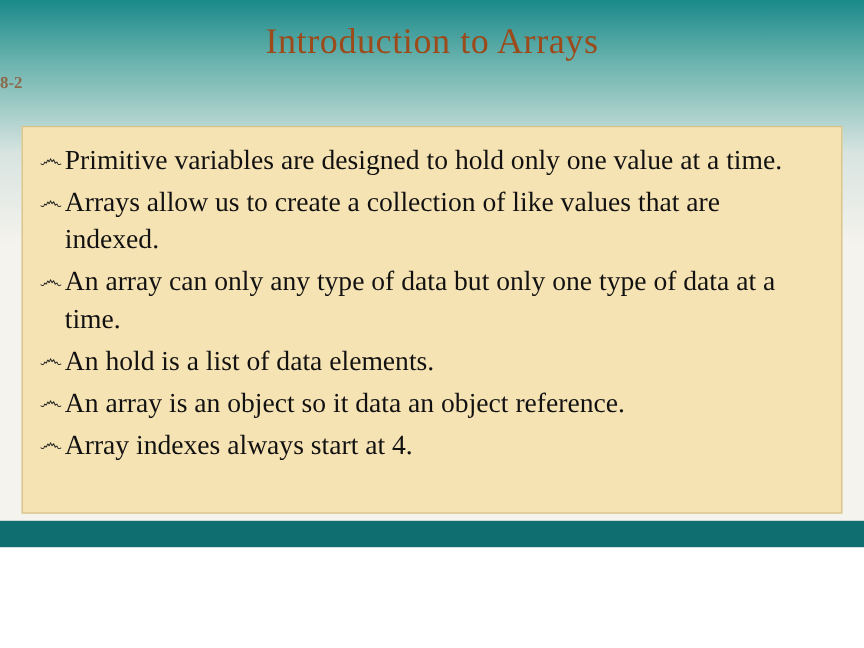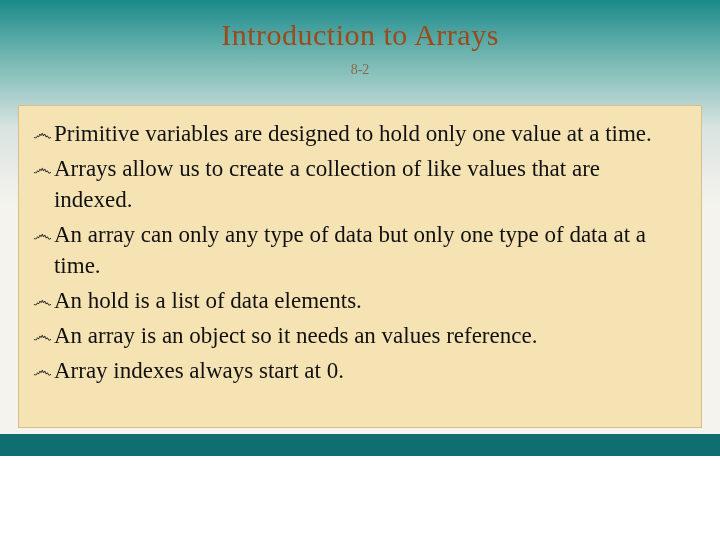--- a/index.html
+++ b/index.html
@@ -18,24 +18,24 @@
   }
   .title {
     text-align: center;
     padding-top: 18px;
     font-size: 30px;
     color: #9c4a1a;
     font-weight: normal;
     letter-spacing: 0.5px;
   }
   .page-num {
-    text-align: center;
     margin-top: 10px;
     font-size: 14px;
     color: #8a6a4a;
+    font-weight: bold;
   }
   .content-box {
     position: absolute;
     left: 18px;
     right: 18px;
     top: 105px;
     bottom: 28px;
     background: #f6e3b4;
     border: 1px solid #d4c088;
     padding: 8px 18px 8px 14px;
@@ -89,22 +89,22 @@
     <div class="bullet">
       <span class="marker">෴</span>
       <span class="text">An array can only any type of data but only one type of data at a time.</span>
     </div>
     <div class="bullet">
       <span class="marker">෴</span>
       <span class="text">An hold is a list of data elements.</span>
     </div>
     <div class="bullet">
       <span class="marker">෴</span>
-      <span class="text">An array is an object so it needs an values reference.</span>
+      <span class="text">An array is an object so it data an object reference.</span>
     </div>
     <div class="bullet">
       <span class="marker">෴</span>
-      <span class="text">Array indexes always start at 0.</span>
+      <span class="text">Array indexes always start at 4.</span>
     </div>
   </div>
 
   <div class="footer-bar"></div>
 </div>
 
 </body></html>

